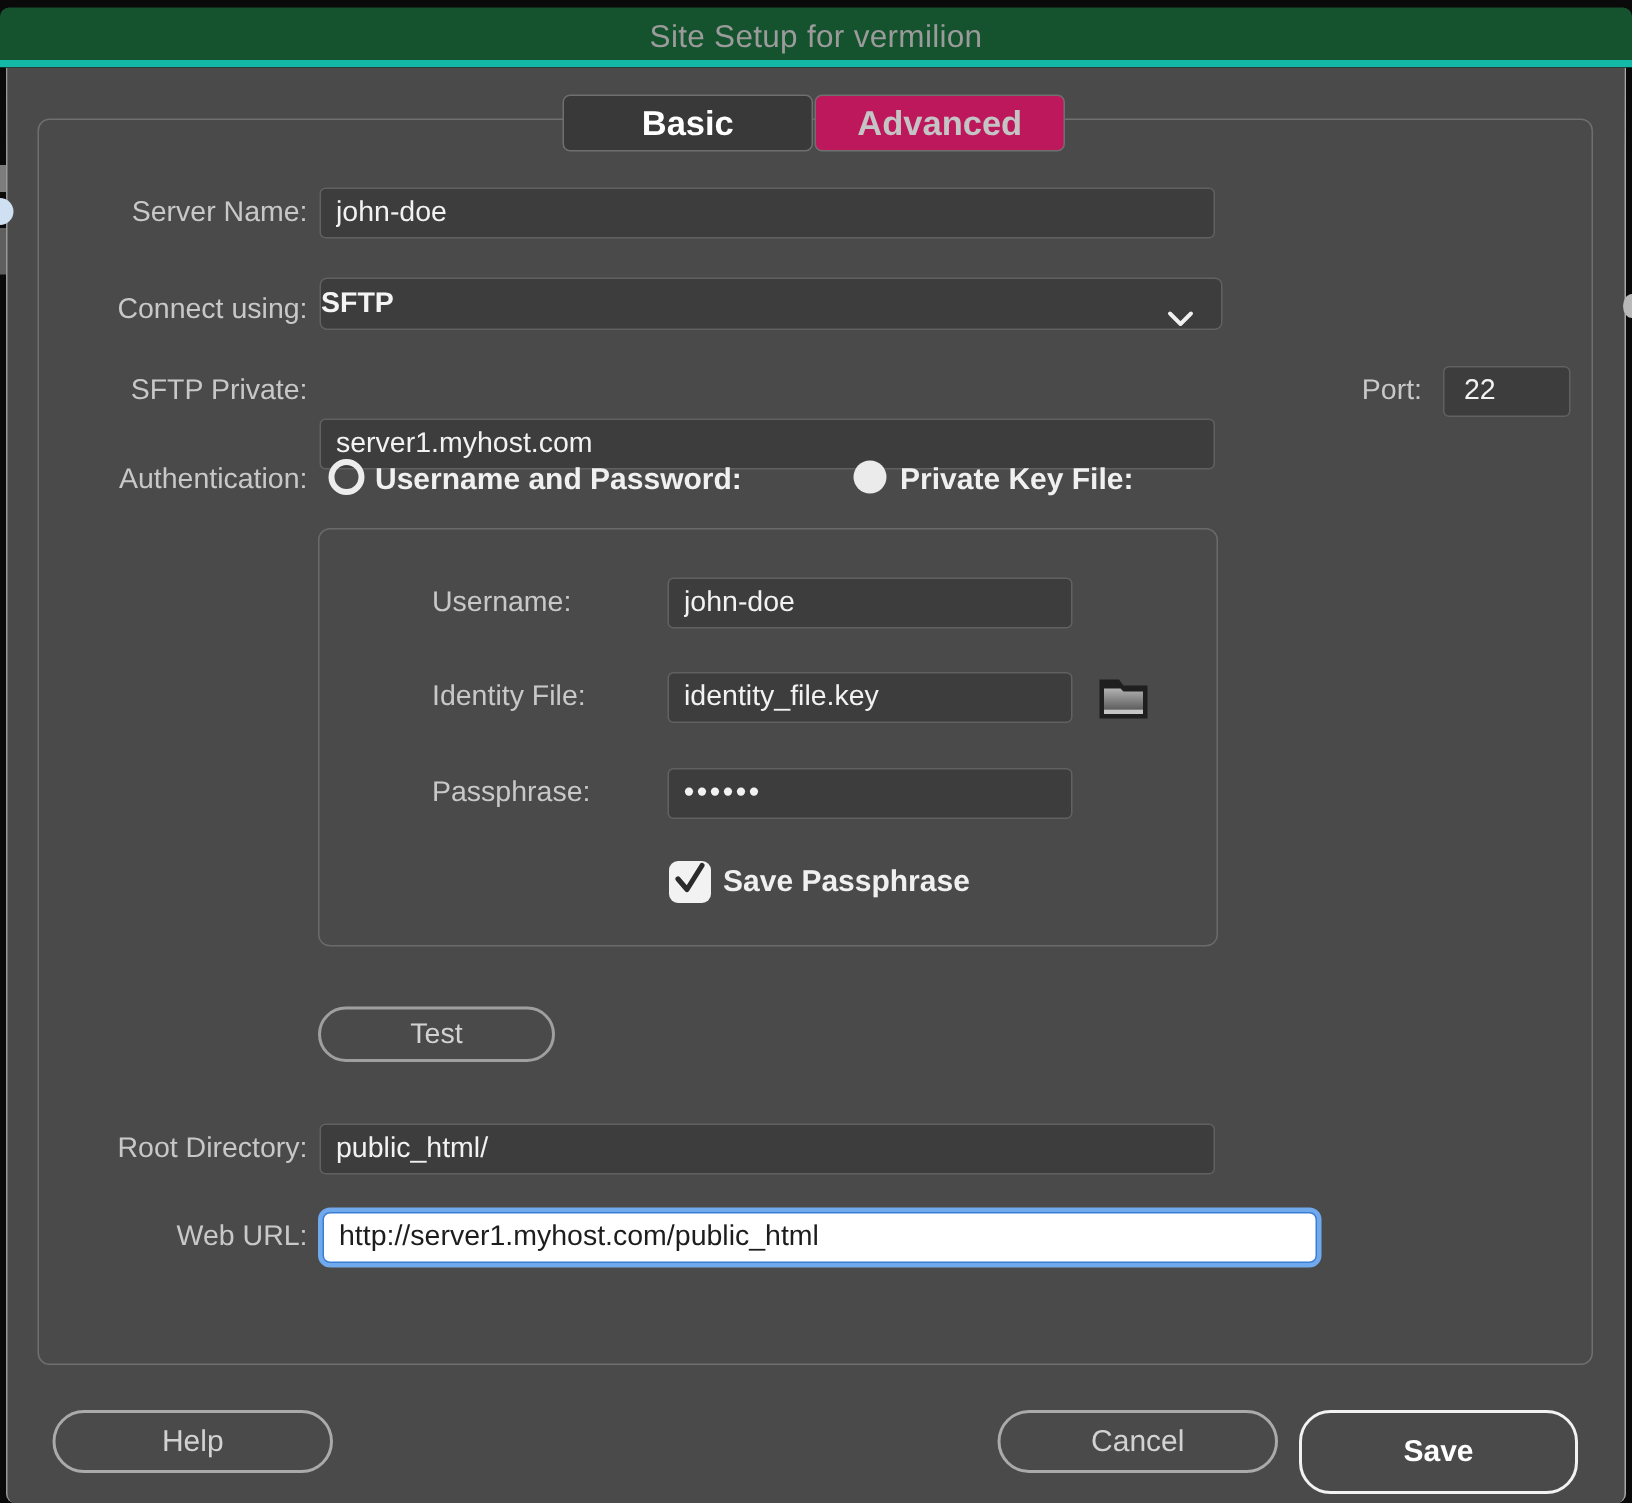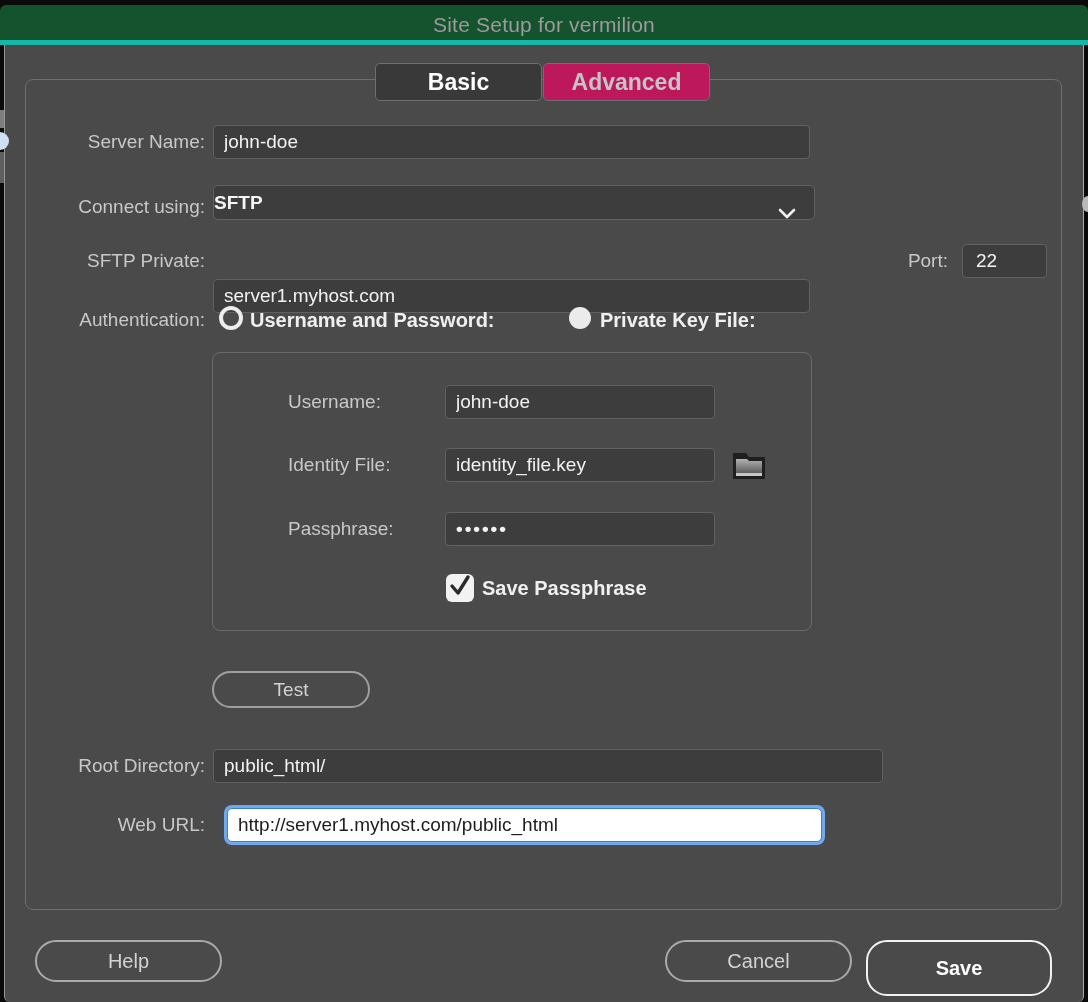--- a/index.html
+++ b/index.html
@@ -203,20 +203,20 @@
     <svg width="24" height="24" viewBox="0 0 24 24">
         <path d="M4 12 l6 7 L20 3" fill="none" stroke="#2b2b2b" stroke-width="3.4" stroke-linecap="round" stroke-linejoin="round"></path>
       </svg>
   </span>
 </div>
 <div class="abs bold-lbl" style="left:482px; top:576px;">Save Passphrase</div>
 
 <button class="abs pill btn-test">Test</button>
 
 <div class="abs lbl" style="top:749px;">Root Directory:</div>
-<input class="abs field" style="left: 213px; top: 749px; width: 670px;" readonly="" value="public_html/">
+<input class="abs field" style="left: 213px; top: 749px; width: 597px;" readonly="" value="public_html/">
 
 <div class="abs lbl" style="top:808px;">Web URL:</div>
-<input class="abs weburl" style="left: 215px; top: 808px; width: 595px; margin-left: 12px;" readonly="" value="http://server1.myhost.com/public_html">
+<input class="abs weburl" style="left: 215px; top: 808px; width: 663px;" readonly="" value="http://server1.myhost.com/public_html">
 
 <button class="abs pill btn-help">Help</button>
 <button class="abs pill btn-cancel">Cancel</button>
 <button class="abs pill btn-save">Save</button>
 
 </body></html>

